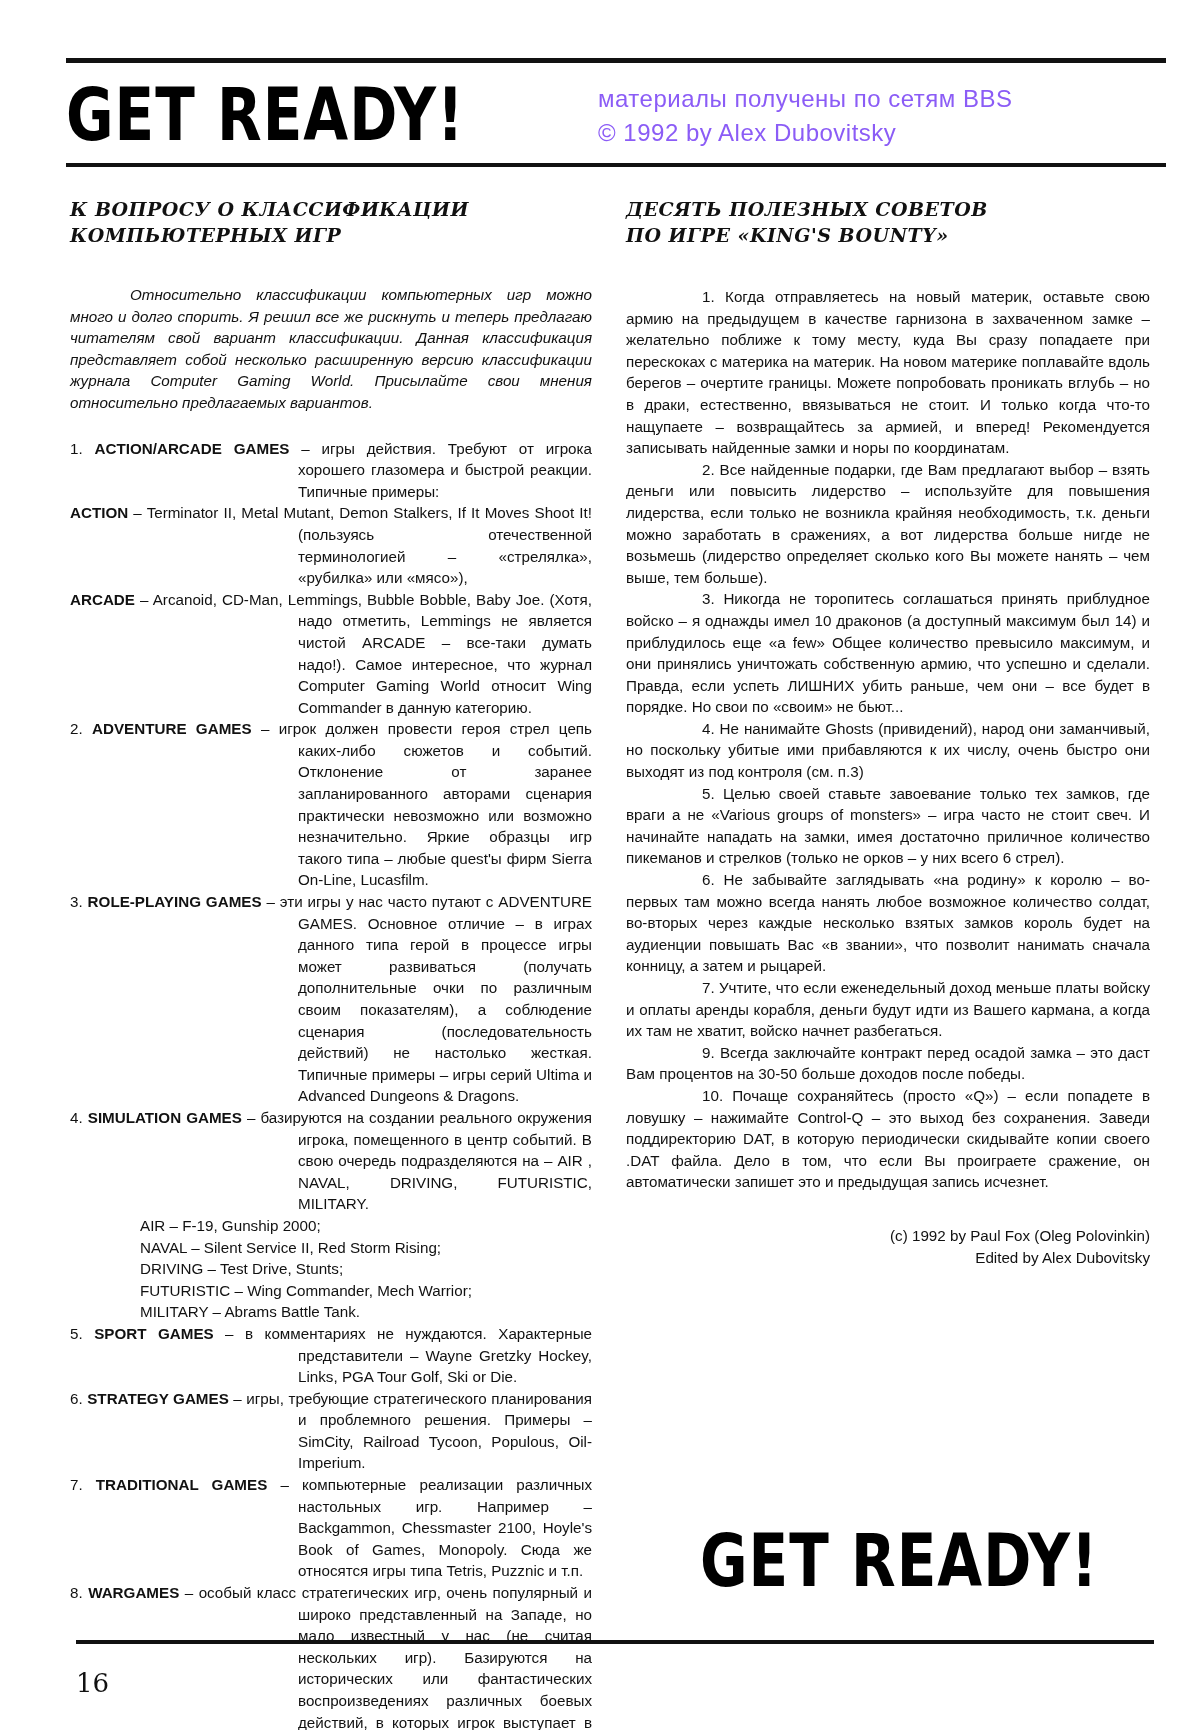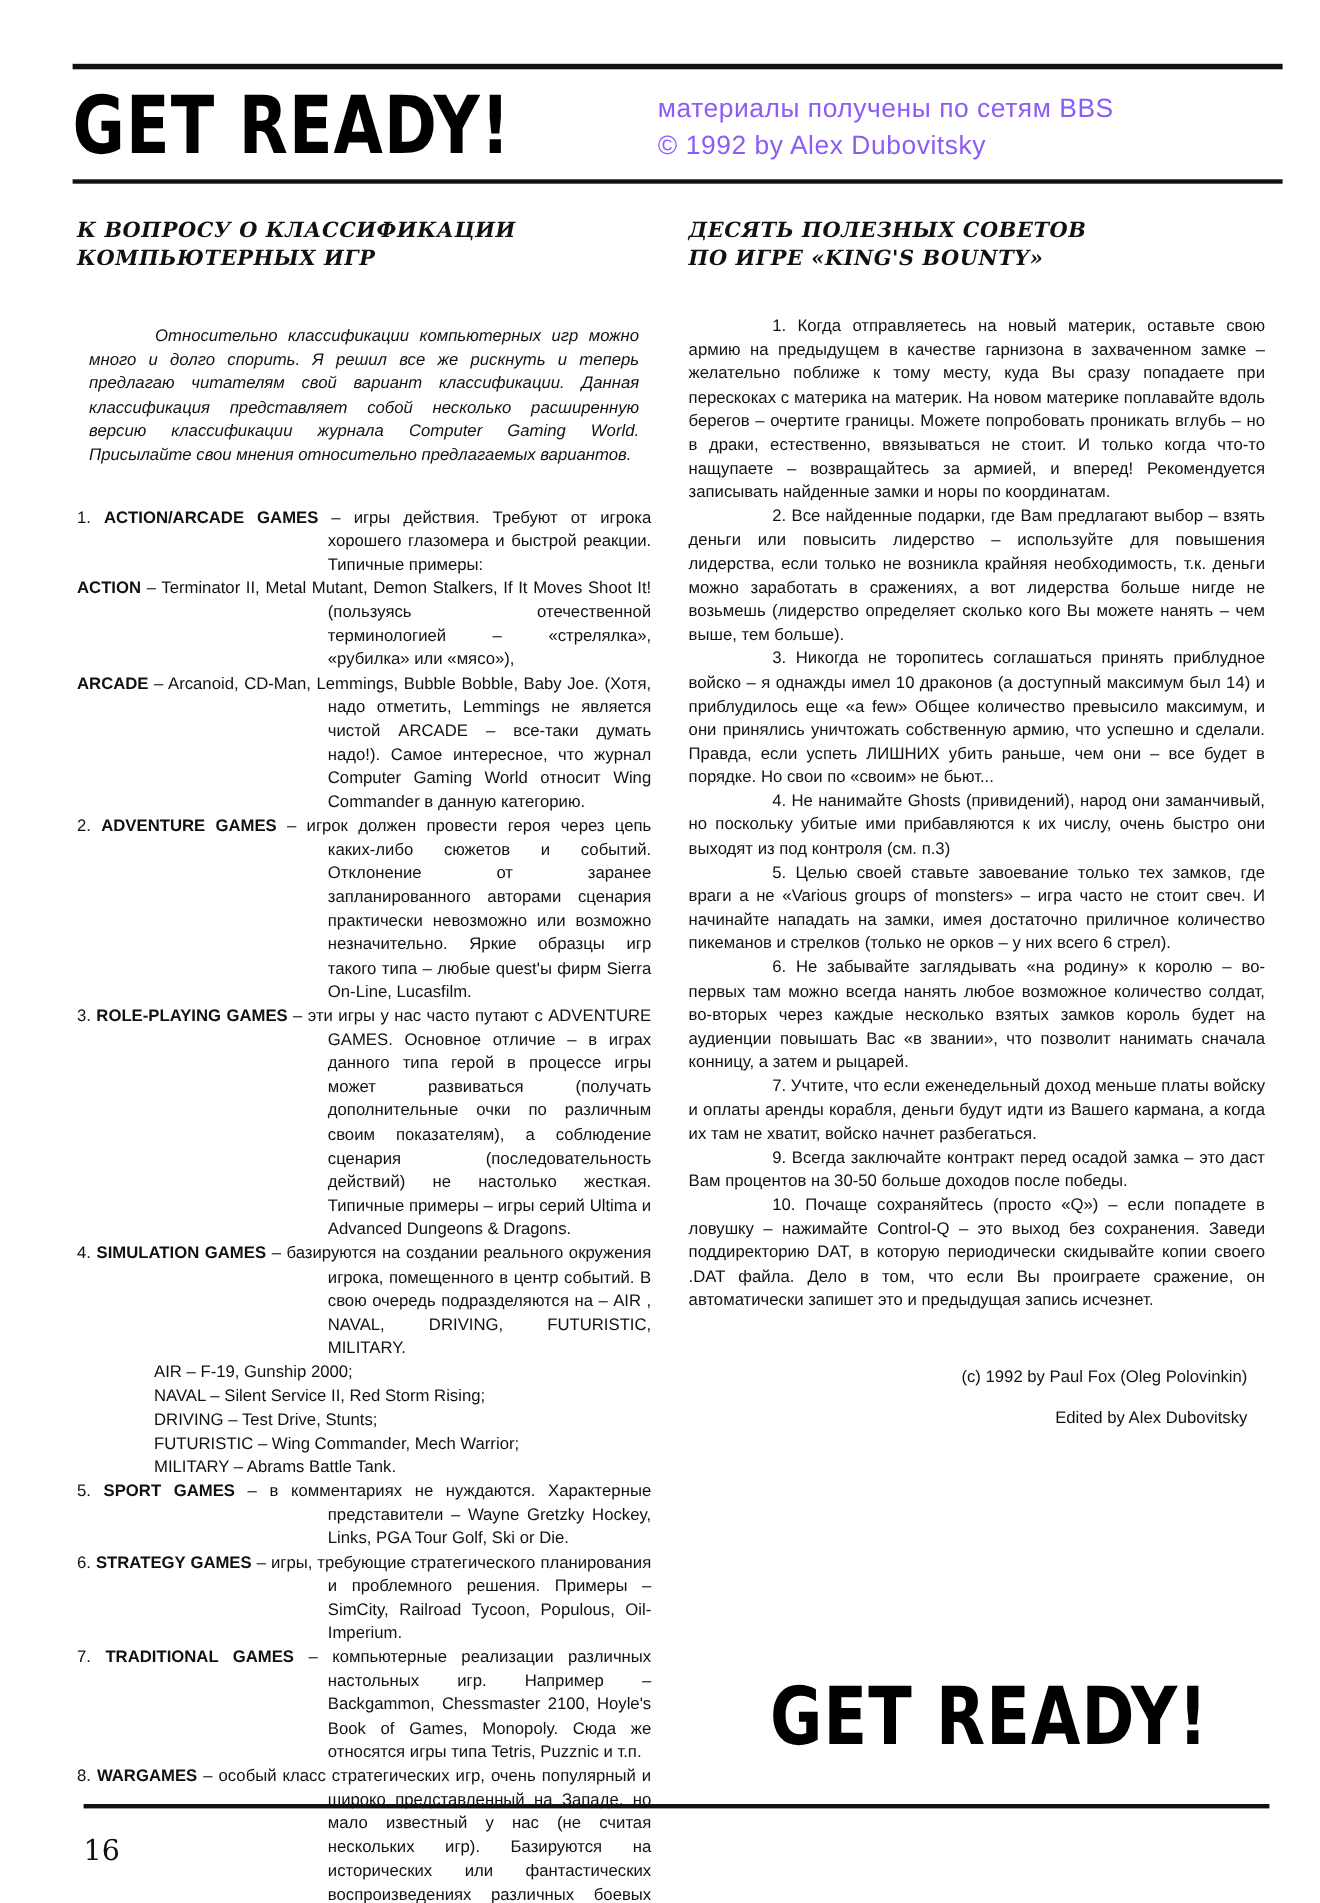--- a/index.html
+++ b/index.html
@@ -2,25 +2,25 @@
 <html><head>
 <meta charset="utf-8">
 <style>
   html, body { margin:0; padding:0; background:#ffffff; }
   body { width:1200px; height:1730px; position:relative; overflow:hidden; color:#111; font-family:"Liberation Sans", sans-serif; }
   .rule { position:absolute; background:#111; }
   .logo { position:absolute; font-family:"DejaVu Sans", sans-serif; font-weight:900; color:#000; letter-spacing:1px; transform:scaleY(1.25); transform-origin:left top; white-space:nowrap; }
   .header-meta { position:absolute; left:598px; top:82px; font-family:"Liberation Sans Narrow","Liberation Sans", sans-serif; font-size:24px; line-height:34px; color:#8b5cf6; letter-spacing:0.5px; }
   .col { position:absolute; font-family:"Liberation Sans", sans-serif; font-size:15.2px; line-height:21.6px; color:#111; }
   .col-title { text-align:left; font-family:"DejaVu Serif", serif; font-style:italic; font-weight:bold; font-size:19px; line-height:26px; letter-spacing:0.5px; margin:0; }
-  .intro { font-style:italic; text-align:justify; margin:11px; text-indent:60px; }
+  .intro { font-style:italic; text-align:justify; margin:0; text-indent:60px; }
   .hang { padding-left:228px; text-indent:-228px; text-align:justify; margin:0; }
   .sub { margin:0 0 0 70px; }
   .tip { text-indent:76px; text-align:justify; margin:0; }
-  .credit { text-align:right; margin:16px; }
+  .credit { text-align:right; margin:0; }
   .pagenum { position:absolute; left:76px; top:1668px; font-family:"DejaVu Serif", serif; font-size:26px; color:#111; }
 </style>
 </head>
 <body>
 
 <div class="rule" style="left:66px; top:58px; width:1100px; height:5px;"></div>
 <div class="logo" style="left:66px; top:72px; font-size:58px;">GET READY!</div>
 <div class="header-meta">
   <div>материалы получены по сетям BBS</div>
   <div>© 1992 by Alex Dubovitsky</div>
@@ -34,21 +34,21 @@
   </h2>
   <div style="height:36px"></div>
   <p class="intro">Относительно классификации компьютерных игр можно много и долго спорить. Я решил все же рискнуть и теперь предлагаю читателям свой вариант классификации. Данная классификация представляет собой несколько расширенную версию классификации журнала Computer Gaming World. Присылайте свои мнения относительно предлагаемых вариантов.</p>
   <div style="height:24px"></div>
 
   <p class="hang"><span>1. </span><b>ACTION/ARCADE GAMES</b><span> – игры действия. Требуют от игрока хорошего глазомера и быстрой реакции. Типичные примеры:</span></p>
 
   <p class="hang"><b>ACTION</b><span> – Terminator II, Metal Mutant, Demon Stalkers, If It Moves Shoot It! (пользуясь отечественной терминологией – «стрелялка», «рубилка» или «мясо»),</span></p>
   <p class="hang"><b>ARCADE</b><span> – Arcanoid, CD-Man, Lemmings, Bubble Bobble, Baby Joe. (Хотя, надо отметить, Lemmings не является чистой ARCADE – все-таки думать надо!). Самое интересное, что журнал Computer Gaming World относит Wing Commander в данную категорию.</span></p>
 
-  <p class="hang"><span>2.</span> <b>ADVENTURE GAMES</b><span> – игрок должен провести героя через цепь каких-либо сюжетов и событий. Отклонение от заранее запланированного авторами сценария практически невозможно или возможно незначительно. Яркие образцы игр такого типа – любые quest'ы фирм Sierra On-Line, Lucasfilm.</span></p>
+  <p class="hang"><span>2.</span> <b>ADVENTURE GAMES</b><span> – игрок должен провести героя стрел цепь каких-либо сюжетов и событий. Отклонение от заранее запланированного авторами сценария практически невозможно или возможно незначительно. Яркие образцы игр такого типа – любые quest'ы фирм Sierra On-Line, Lucasfilm.</span></p>
   <p class="hang"><span>3.</span> <b>ROLE-PLAYING GAMES</b><span> – эти игры у нас часто путают с ADVENTURE GAMES. Основное отличие – в играх данного типа герой в процессе игры может развиваться (получать дополнительные очки по различным своим показателям), а соблюдение сценария (последовательность действий) не настолько жесткая. Типичные примеры – игры серий Ultima и Advanced Dungeons &amp; Dragons.</span></p>
   <p class="hang"><span>4.</span> <b>SIMULATION GAMES</b><span> – базируются на создании реального окружения игрока, помещенного в центр событий. В свою очередь подразделяются на – AIR , NAVAL, DRIVING, FUTURISTIC, MILITARY.</span></p>
   <div>
     <p class="sub">AIR – F-19, Gunship 2000;</p>
     <p class="sub">NAVAL – Silent Service II, Red Storm Rising;</p>
     <p class="sub">DRIVING – Test Drive, Stunts;</p>
     <p class="sub">FUTURISTIC – Wing Commander, Mech Warrior;</p>
     <p class="sub">MILITARY – Abrams Battle Tank.</p>
   </div>
   <p class="hang"><span>5.</span> <b>SPORT GAMES</b><span> – в комментариях не нуждаются. Характерные представители – Wayne Gretzky Hockey, Links, PGA Tour Golf, Ski or Die.</span></p>

